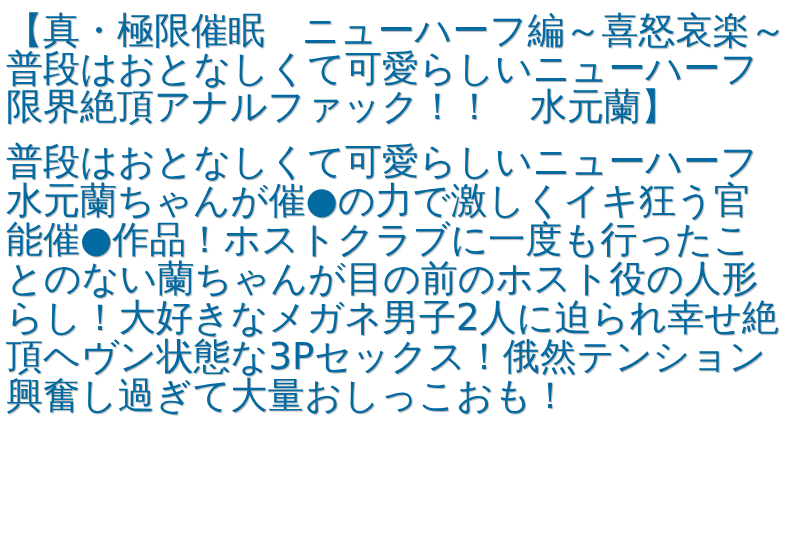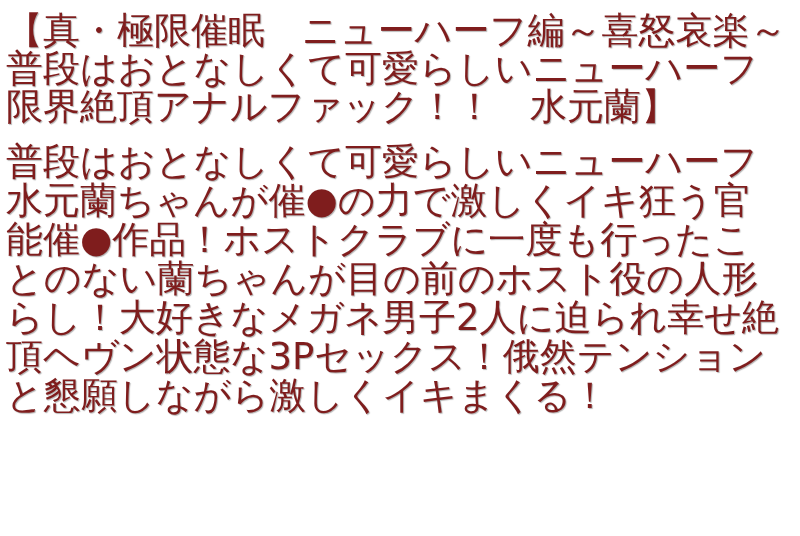--- a/index.html
+++ b/index.html
@@ -6,21 +6,21 @@
     margin: 0;
     padding: 0;
   }
   .page {
     position: relative;
     width: 800px;
     height: 536px;
     background: #ffffff;
     overflow: hidden;
     font-family: "DejaVu Sans", sans-serif;
-    color: #7f1d1d;
+    color: #0369a1;
   }
   .text-block {
     padding-left: 6px;
     padding-right: 2px;
   }
   .title-block {
     padding-top: 12px;
   }
   .body-block {
     margin-top: 16px;
@@ -46,15 +46,15 @@
     <div class="line">普段はおとなしくて可愛らしいニューハーフ</div>
     <div class="line">限界絶頂アナルファック！！　水元蘭】</div>
   </div>
   <div class="text-block body-block">
     <div class="line">普段はおとなしくて可愛らしいニューハーフ</div>
     <div class="line">水元蘭ちゃんが催●の力で激しくイキ狂う官</div>
     <div class="line">能催●作品！ホストクラブに一度も行ったこ</div>
     <div class="line">とのない蘭ちゃんが目の前のホスト役の人形</div>
     <div class="line">らし！大好きなメガネ男子2人に迫られ幸せ絶</div>
     <div class="line">頂ヘヴン状態な3Pセックス！俄然テンション</div>
-    <div class="line">と懇願しながら激しくイキまくる！</div>
+    <div class="line">興奮し過ぎて大量おしっこおも！</div>
   </div>
 </div>
 
 </body></html>

